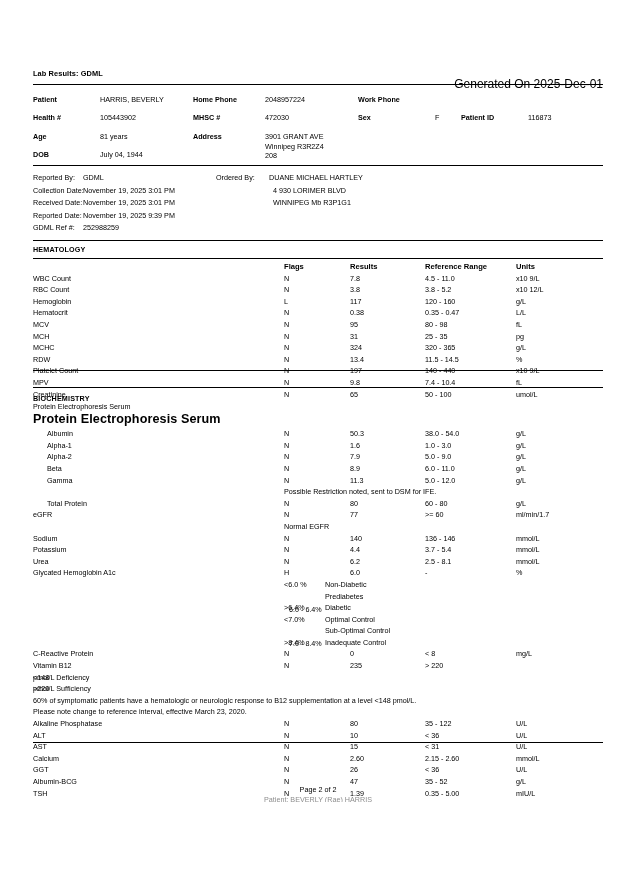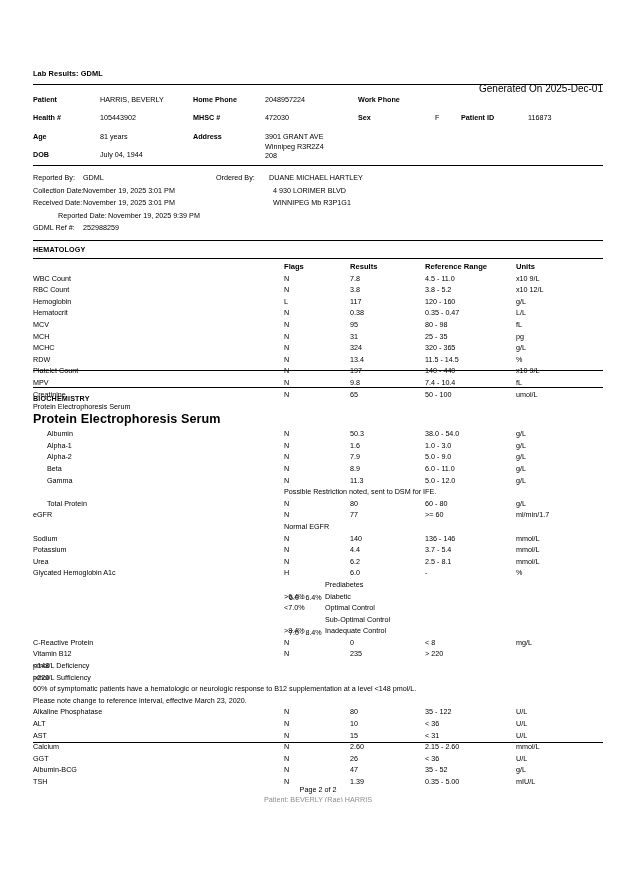--- a/index.html
+++ b/index.html
@@ -40,22 +40,22 @@
   .title-left {
     position: absolute;
     left: 0;
     top: 0;
     font-weight: bold;
     letter-spacing: 0.1px;
   }
   .title-right {
     position: absolute;
     right: 0;
-    top: 14px;
-    font-size: 10px;
+    top: 8px;
+    font-size: 12px;
     white-space: nowrap;
     margin-left: 6px;
   }
   .rule-thick {
     position: absolute;
     left: 0;
     width: 570px;
     height: 0;
     border-top: 1.6px solid #000;
   }
@@ -107,21 +107,21 @@
     top: 173px;
     left: 0;
     width: 570px;
     font-size: 7.2px;
   }
   .reported .rlbl { position: absolute; left: 0; }
   .reported .rval { position: absolute; left: 50px; }
   .rr1 { top: 0px; }
   .rr2 { top: 12.5px; }
   .rr3 { top: 25px; }
-  .rr4 { top: 37.5px; margin-left: 25px; }
+  .rr4 { top: 37.5px; }
   .rr5 { top: 50px; }
 
   .ordered-lbl { position: absolute; left: 183px; top: 0px; }
   .ordered-val { position: absolute; left: 236px; top: 0px; }
   .ordered-a1 { position: absolute; left: 240px; top: 12.5px; }
   .ordered-a2 { position: absolute; left: 240px; top: 25px; }
 
   
   .section-head {
     position: absolute;
@@ -457,20 +457,24 @@
 
       <div class="trow">
         <span class="col-name">Glycated Hemoglobin A1c</span>
         <span class="col-flag">H</span>
         <span class="col-res">6.0</span>
         <span class="col-ref">-</span>
         <span class="col-unit">%</span>
       </div>
 
       <div class="a1c-line">
+        <span class="a1c-rng">&lt;6.0 %</span>
+        <span class="a1c-txt">Non-Diabetic</span>
+      </div>
+      <div class="a1c-line">
         <span class="a1c-rng-ind">6.0 - 6.4%</span>
         <span class="a1c-txt">Prediabetes</span>
       </div>
       <div class="a1c-line">
         <span class="a1c-rng">&gt;6.4%</span>
         <span class="a1c-txt">Diabetic</span>
       </div>
       <div class="a1c-line">
         <span class="a1c-rng">&lt;7.0%</span>
         <span class="a1c-txt">Optimal Control</span>

